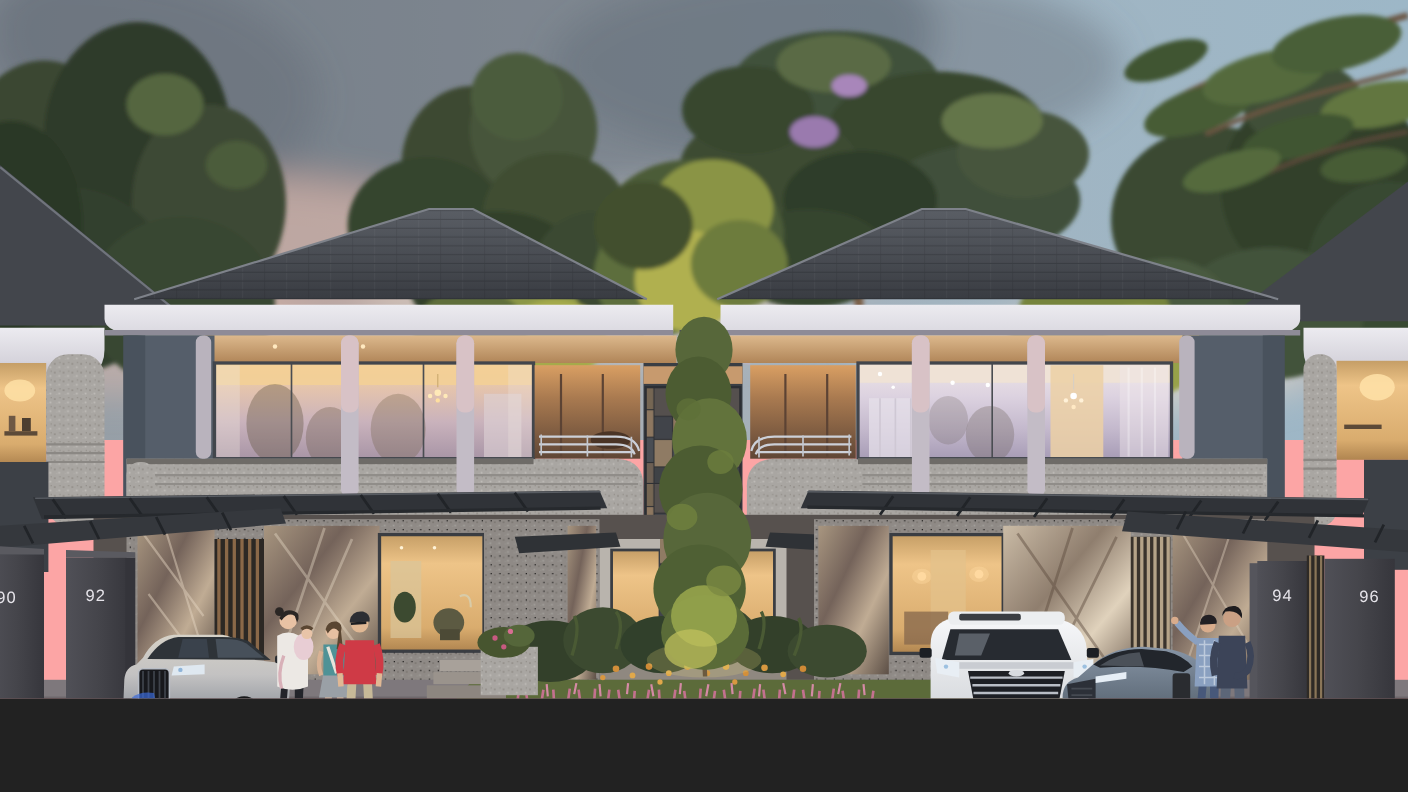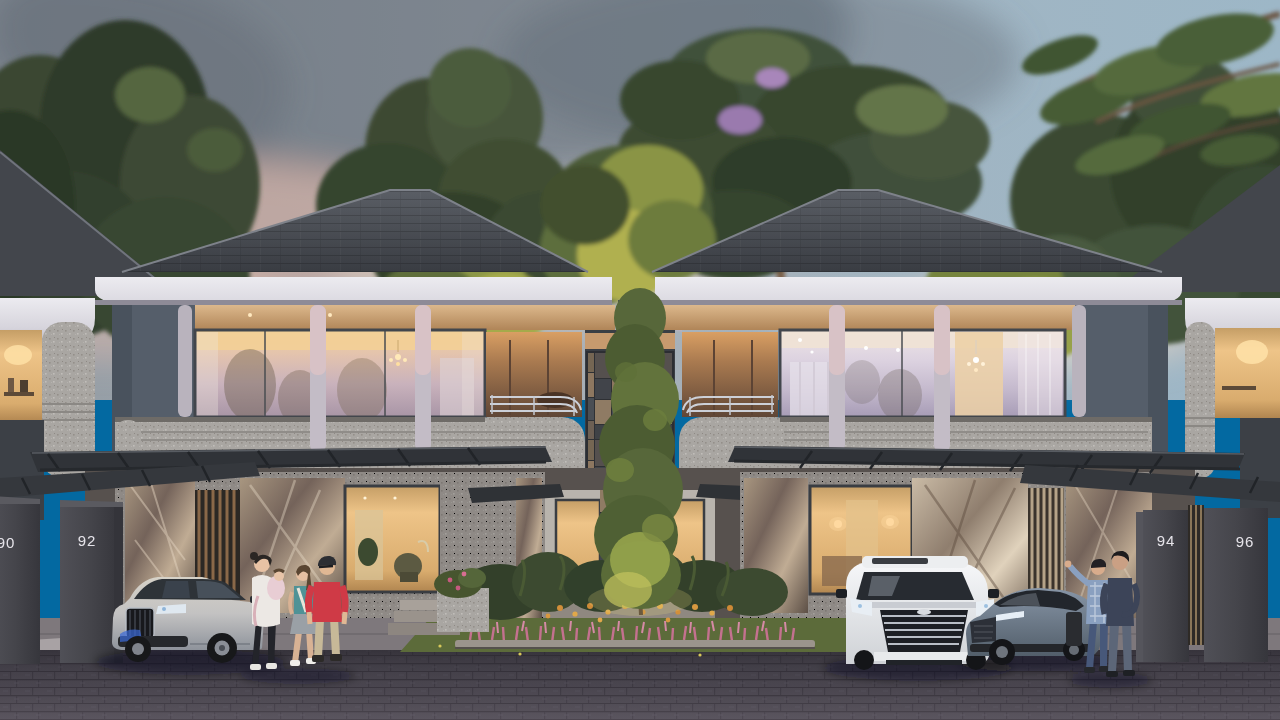--- a/index.html
+++ b/index.html
@@ -1,16 +1,16 @@
 <!DOCTYPE html>
 <html><head>
 <meta charset="utf-8">
 <style>
   html,body{margin:0;padding:0;background:#222;}
-  #stage{position:relative;width:1280px;height:720px;overflow:hidden;background:#0369a1;
+  #stage{position:relative;width:1280px;height:635px;overflow:hidden;background:#fca5a5;
          font-family:"Liberation Sans",sans-serif;}
   #stage svg{position:absolute;inset:0;display:block;}
   text.housenum{font-family:"Liberation Sans",sans-serif;font-size:15px;letter-spacing:1px;
                 fill:#e6e4ea;text-anchor:middle;}
 </style>
 </head>
 <body>
 
 <div id="stage">
 <svg viewBox="0 0 1280 720" width="1280" height="720">

